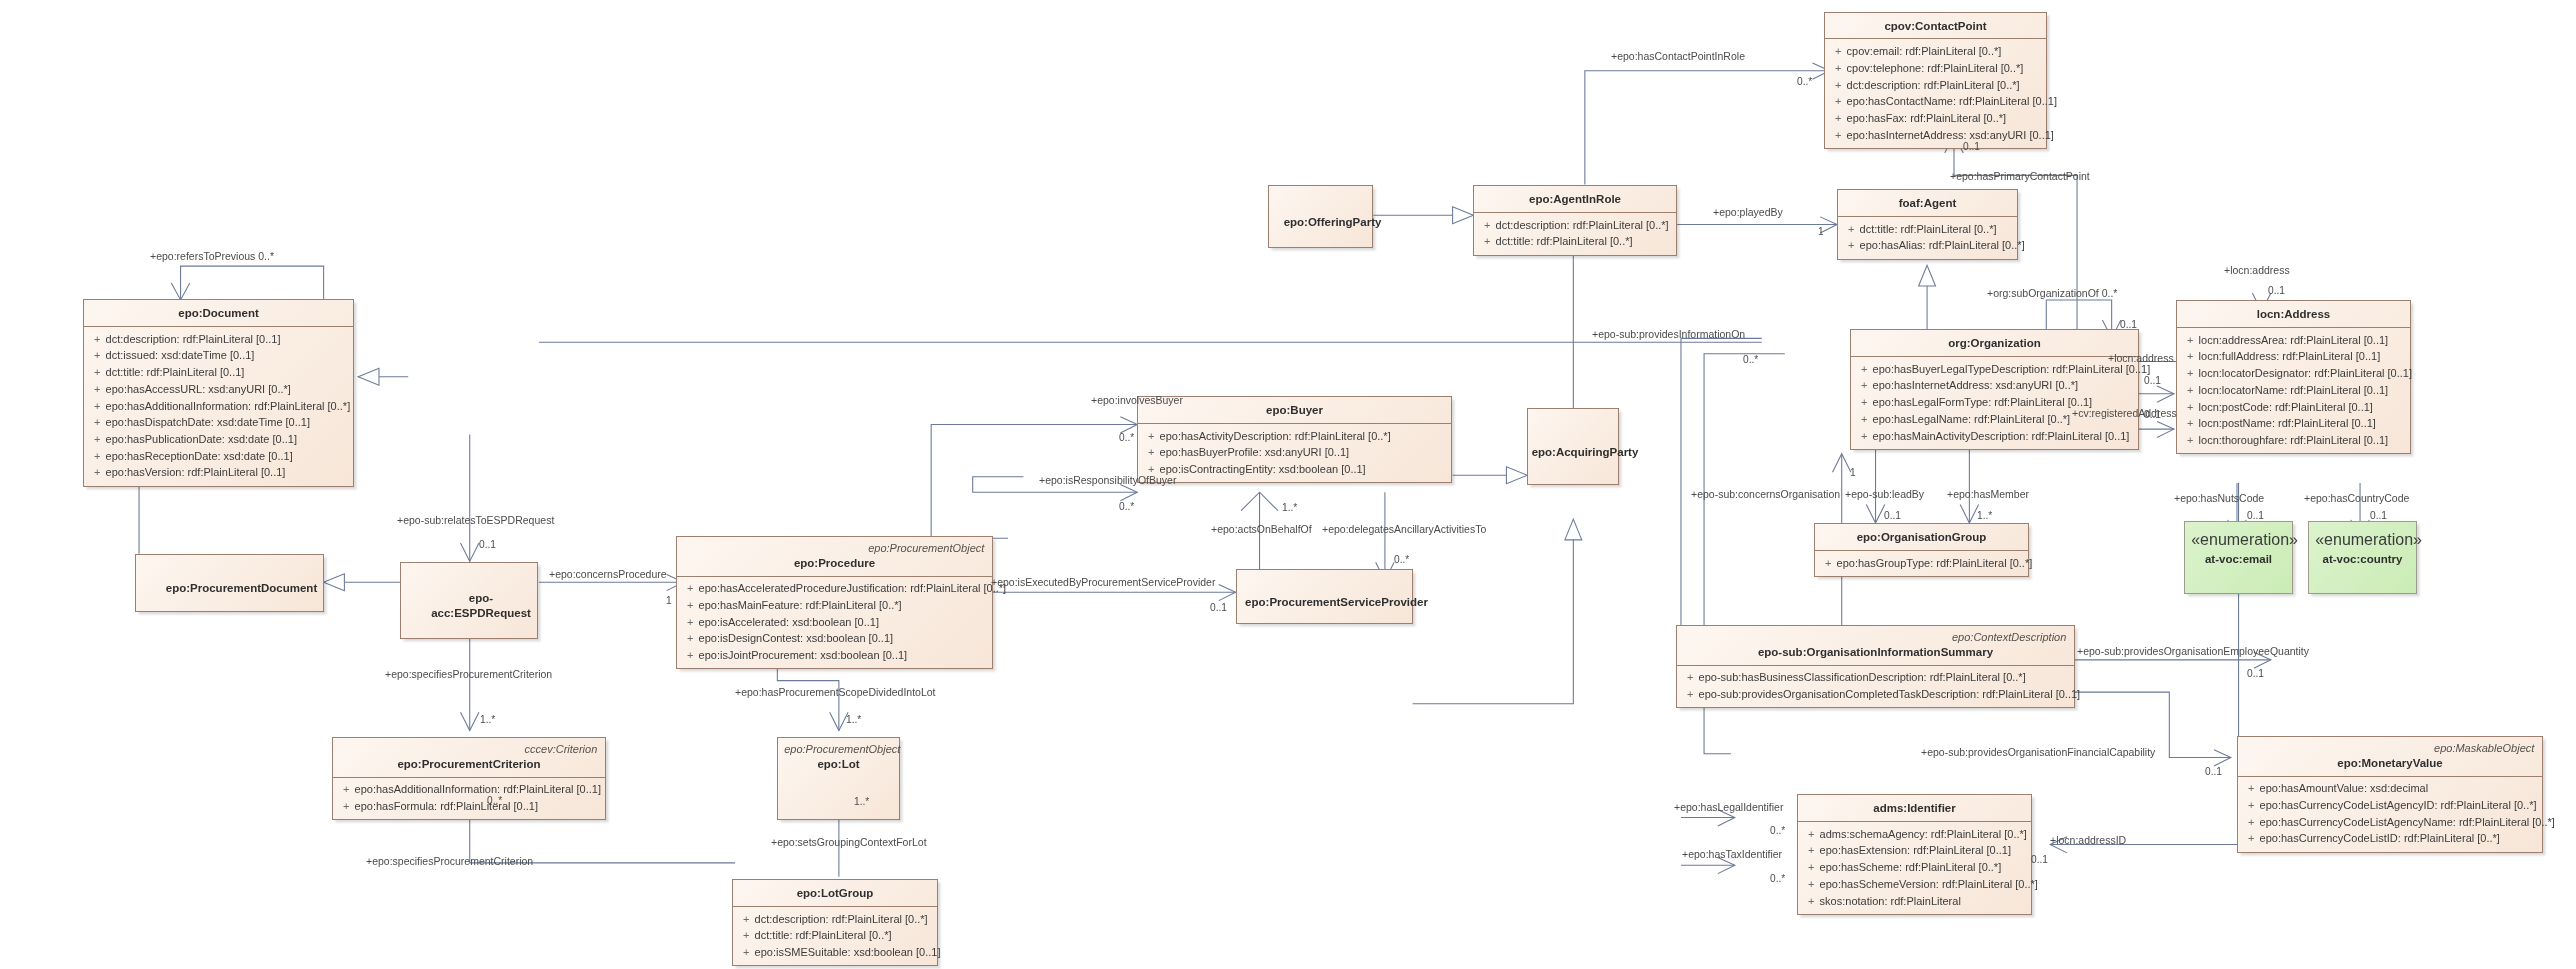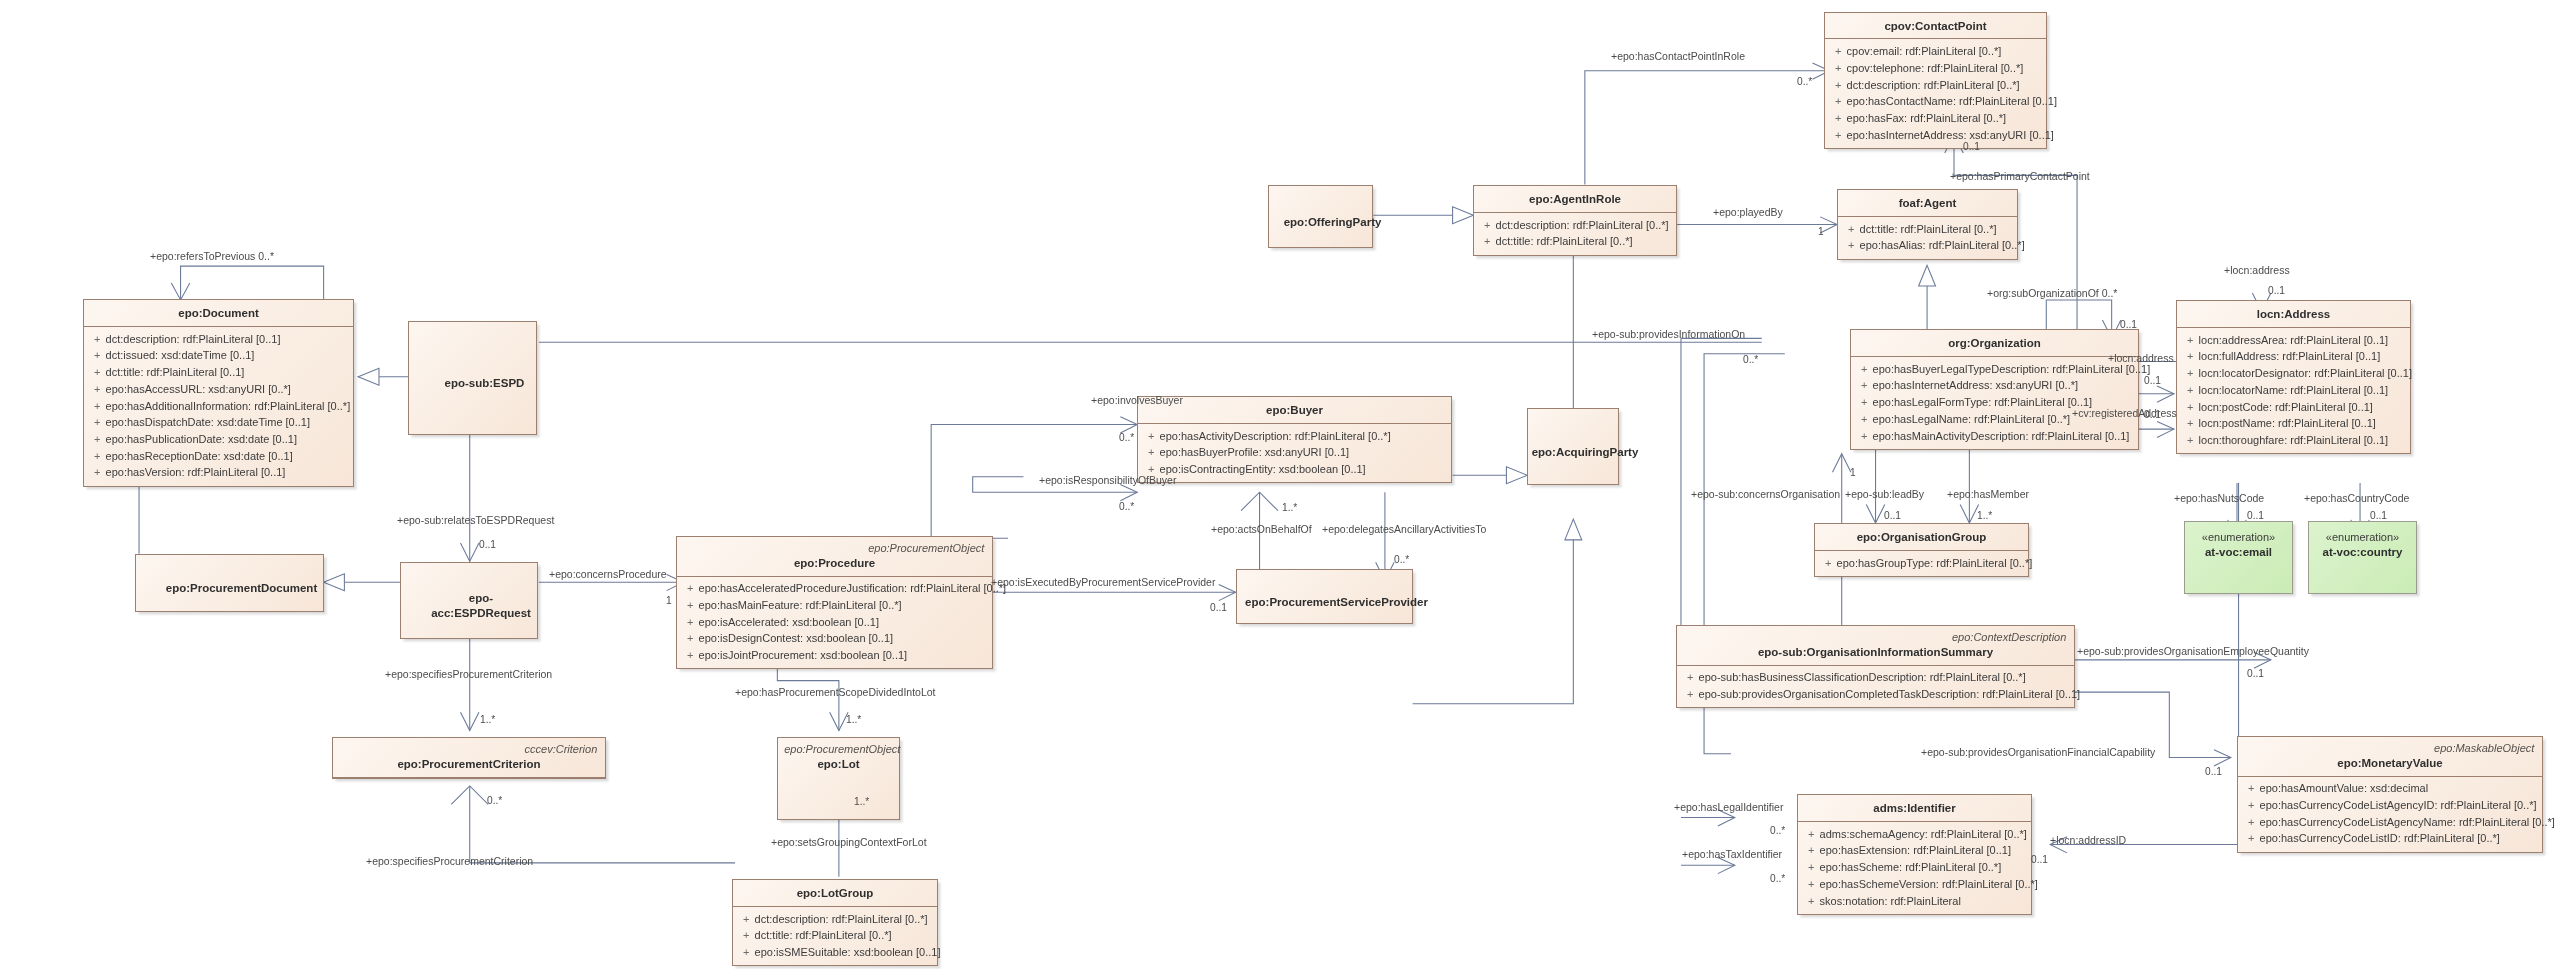--- a/index.html
+++ b/index.html
@@ -64,21 +64,21 @@
     margin-left:24px;
   }
 
   
   .uml.enum{
     background:linear-gradient(135deg,#dcf3cd 0%,#caecb5 100%);
     border:1.2px solid #9c9c8e;
   }
   .uml.enum .hdr{display:block;padding-top:7.7px;}
   .uml.enum .stereo{
-    display:block;font-style:normal;font-size:11px;color:#3b3b3b;
+    display:block;font-style:normal;font-size:16px;color:#3b3b3b;
     text-align:center;line-height:1.3;
   }
   .uml.enum .cname{font-weight:bold;}
 
   svg.edge{position:absolute;overflow:visible;pointer-events:none;}
   svg.edge path,svg.edge line,svg.edge polyline{
     fill:none;stroke:#6b7a99;stroke-width:1.4;
   }
   svg.edge polygon.hollow{fill:#ffffff;stroke:#6b7a99;stroke-width:1.4;}
   svg.edge polyline.open{fill:none;stroke:#6b7a99;stroke-width:1.4;}
@@ -232,25 +232,20 @@
       <span class="row"><span class="plus">+</span><span>dct:title: rdf:PlainLiteral [0..1]</span></span>
       <span class="row"><span class="plus">+</span><span>epo:hasAccessURL: xsd:anyURI [0..*]</span></span>
       <span class="row"><span class="plus">+</span><span>epo:hasAdditionalInformation: rdf:PlainLiteral [0..*]</span></span>
       <span class="row"><span class="plus">+</span><span>epo:hasDispatchDate: xsd:dateTime [0..1]</span></span>
       <span class="row"><span class="plus">+</span><span>epo:hasPublicationDate: xsd:date [0..1]</span></span>
       <span class="row"><span class="plus">+</span><span>epo:hasReceptionDate: xsd:date [0..1]</span></span>
       <span class="row"><span class="plus">+</span><span>epo:hasVersion: rdf:PlainLiteral [0..1]</span></span>
     </div>
   </div>
 
-  <div class="uml plain" style="left:408px;top:321px;width:129px;height:114px;">
-    <div class="hdr">
-      <span class="cname">epo-sub:ESPD</span>
-    </div>
-  </div>
 
   <div class="uml plain" style="left:135px;top:554px;width:189px;height:58px;">
     <div class="hdr">
       <span class="cname">epo:ProcurementDocument</span>
     </div>
   </div>
 
   <div class="uml plain" style="left:400px;top:562px;width:138px;height:77px;">
     <div class="hdr">
       <span class="cname">epo-acc:ESPDRequest</span>
@@ -268,20 +263,24 @@
       <span class="row"><span class="plus">+</span><span>epo:isAccelerated: xsd:boolean [0..1]</span></span>
       <span class="row"><span class="plus">+</span><span>epo:isDesignContest: xsd:boolean [0..1]</span></span>
       <span class="row"><span class="plus">+</span><span>epo:isJointProcurement: xsd:boolean [0..1]</span></span>
     </div>
   </div>
 
   <div class="uml has-attrs" style="left:332px;top:737px;width:274px;">
     <div class="hdr">
       <span class="stereo-super">cccev:Criterion</span>
       <span class="cname">epo:ProcurementCriterion</span>
+    </div>
+    <div class="attrs">
+      <span class="row"><span class="plus">+</span><span>epo:hasAdditionalInformation: rdf:PlainLiteral [0..1]</span></span>
+      <span class="row"><span class="plus">+</span><span>epo:hasFormula: rdf:PlainLiteral [0..1]</span></span>
     </div>
   </div>
 
   <div class="uml" style="left:777px;top:737px;width:123px;height:83px;">
     <div class="hdr">
       <span class="stereo-super">epo:ProcurementObject</span>
       <span class="cname">epo:Lot</span>
     </div>
   </div>
 

